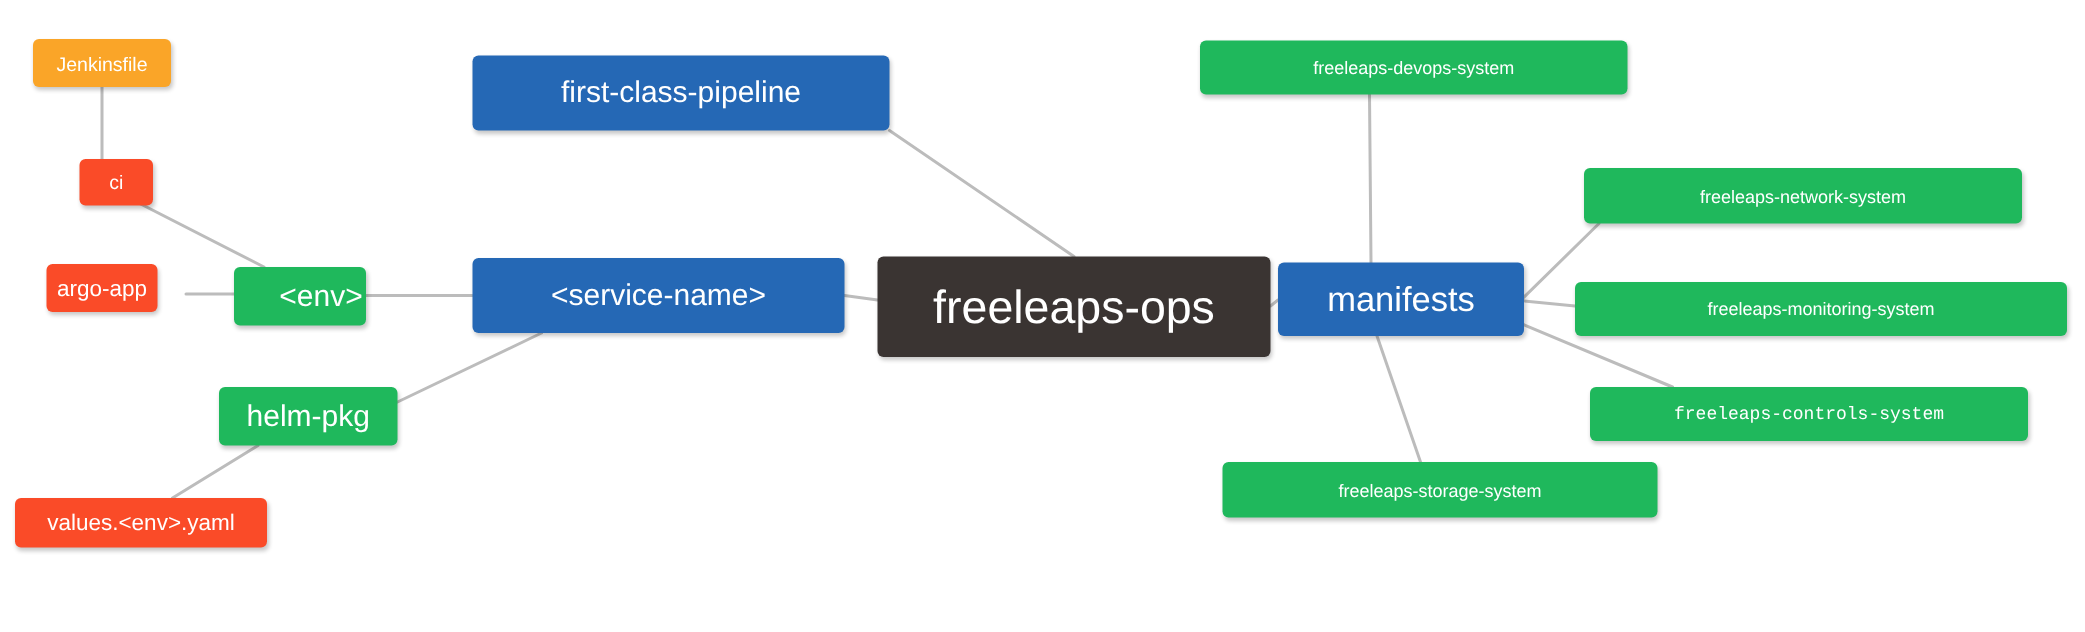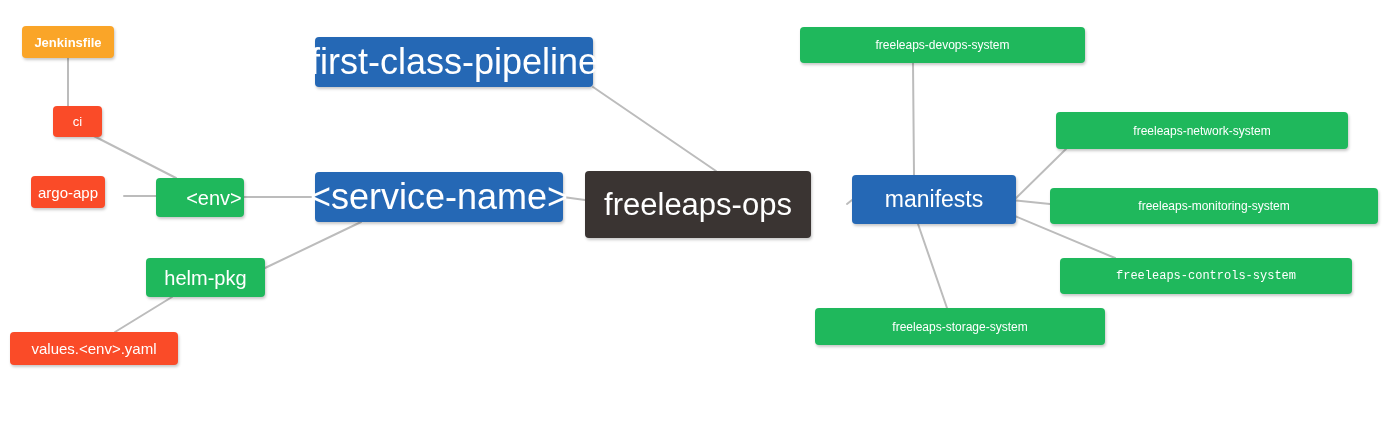--- a/index.html
+++ b/index.html
@@ -48,21 +48,21 @@
   }
   
   .kind-root   { background: #3a3432; }
   .kind-blue   { background: #2568b5; }
   .kind-green  { background: #1fb85c; }
   .kind-red    { background: #fa4b28; }
   .kind-orange { background: #faa528; }
 
   
   .tier-root  { font-size: 31px; }
-  .tier-1     { font-size: 36px; }
+  .tier-1     { font-size: 20px; }
   .tier-2     { font-size: 23px; }
   .tier-3     { font-size: 20px; }
   .tier-4     { font-size: 12px; }
   .tier-5     { font-size: 15px; }
   .tier-6     { font-size: 13px; }
 </style>
 </head>
 <body>
 
 <div id="mindmap">
@@ -76,21 +76,21 @@
       <polyline points="68,106 68,58" class="edge"></polyline>
       <polyline points="361,222 265,268" class="edge"></polyline>
       <polyline points="172,297 115,332" class="edge"></polyline>
       <polyline points="914,175 913,63" class="edge"></polyline>
       <polyline points="1010,204 1066,149" class="edge"></polyline>
       <polyline points="1010,200 1050,204" class="edge"></polyline>
       <polyline points="1010,214 1115,258" class="edge"></polyline>
       <polyline points="918,224 947,308" class="edge"></polyline>
     </svg>
   <div id="node-layer">
-      <div class="node kind-root tier-root" style="left: 585px; top: 171px; width: 226px; height: 67px;">
+      <div class="node kind-root tier-root" style="left: 585px; top: 171px; width: 262px; height: 67px;">
         <span>freeleaps-ops</span>
       </div>
       <div class="node kind-blue tier-1" style="left: 315px; top: 37px; width: 278px; height: 50px;">
         <span>first-class-pipeline</span>
       </div>
       <div class="node kind-blue tier-1" style="left: 315px; top: 172px; width: 248px; height: 50px;">
         <span>&lt;service-name&gt;</span>
       </div>
       <div class="node kind-blue tier-2" style="left: 852px; top: 175px; width: 164px; height: 49px;">
         <span>manifests</span>
@@ -118,17 +118,17 @@
       </div>
       <div class="node kind-red tier-5" style="left: 31px; top: 176px; width: 74px; height: 32px;">
         <span>argo-app</span>
       </div>
       <div class="node kind-red tier-5" style="left: 10px; top: 332px; width: 168px; height: 33px;">
         <span>values.&lt;env&gt;.yaml</span>
       </div>
       <div class="node kind-red tier-6" style="left: 53px; top: 106px; width: 49px; height: 31px;">
         <span>ci</span>
       </div>
-      <div class="node kind-orange tier-6" style="left: 22px; top: 26px; width: 92px; height: 32px; font-weight: bold;">
+      <div class="node kind-orange tier-6" style="left: 22px; top: 26px; width: 92px; height: 32px;">
         <span>Jenkinsfile</span>
       </div>
     </div>
 </div>
 
 </body></html>

